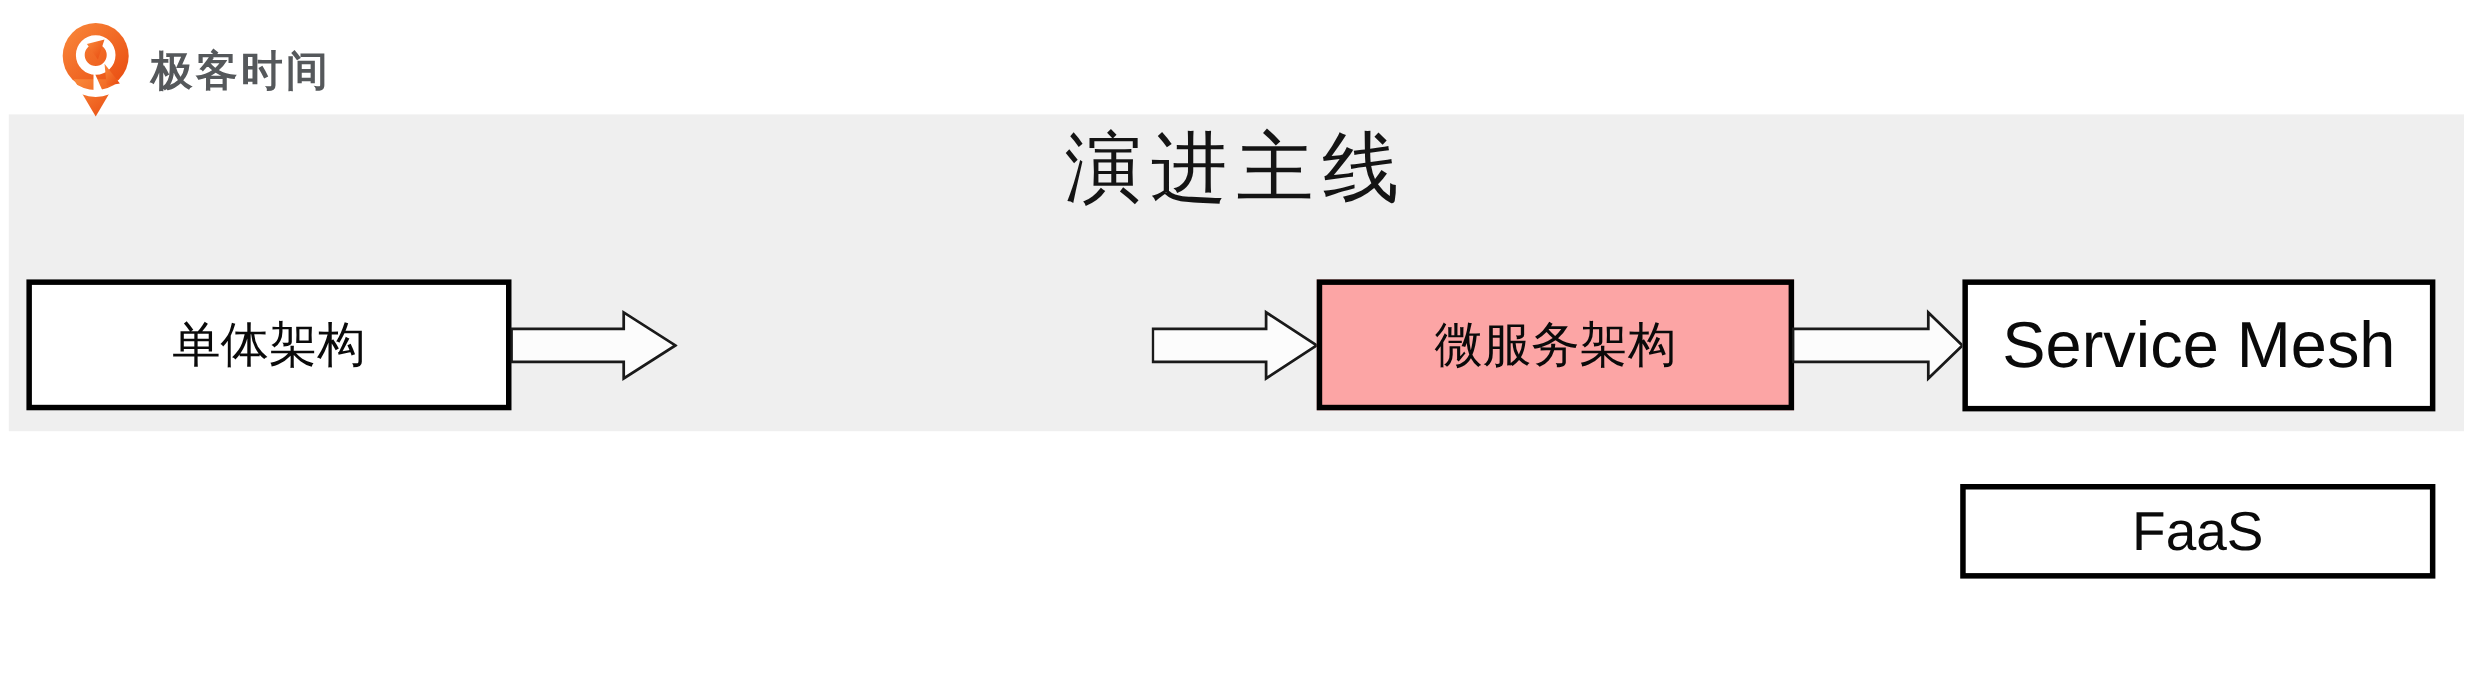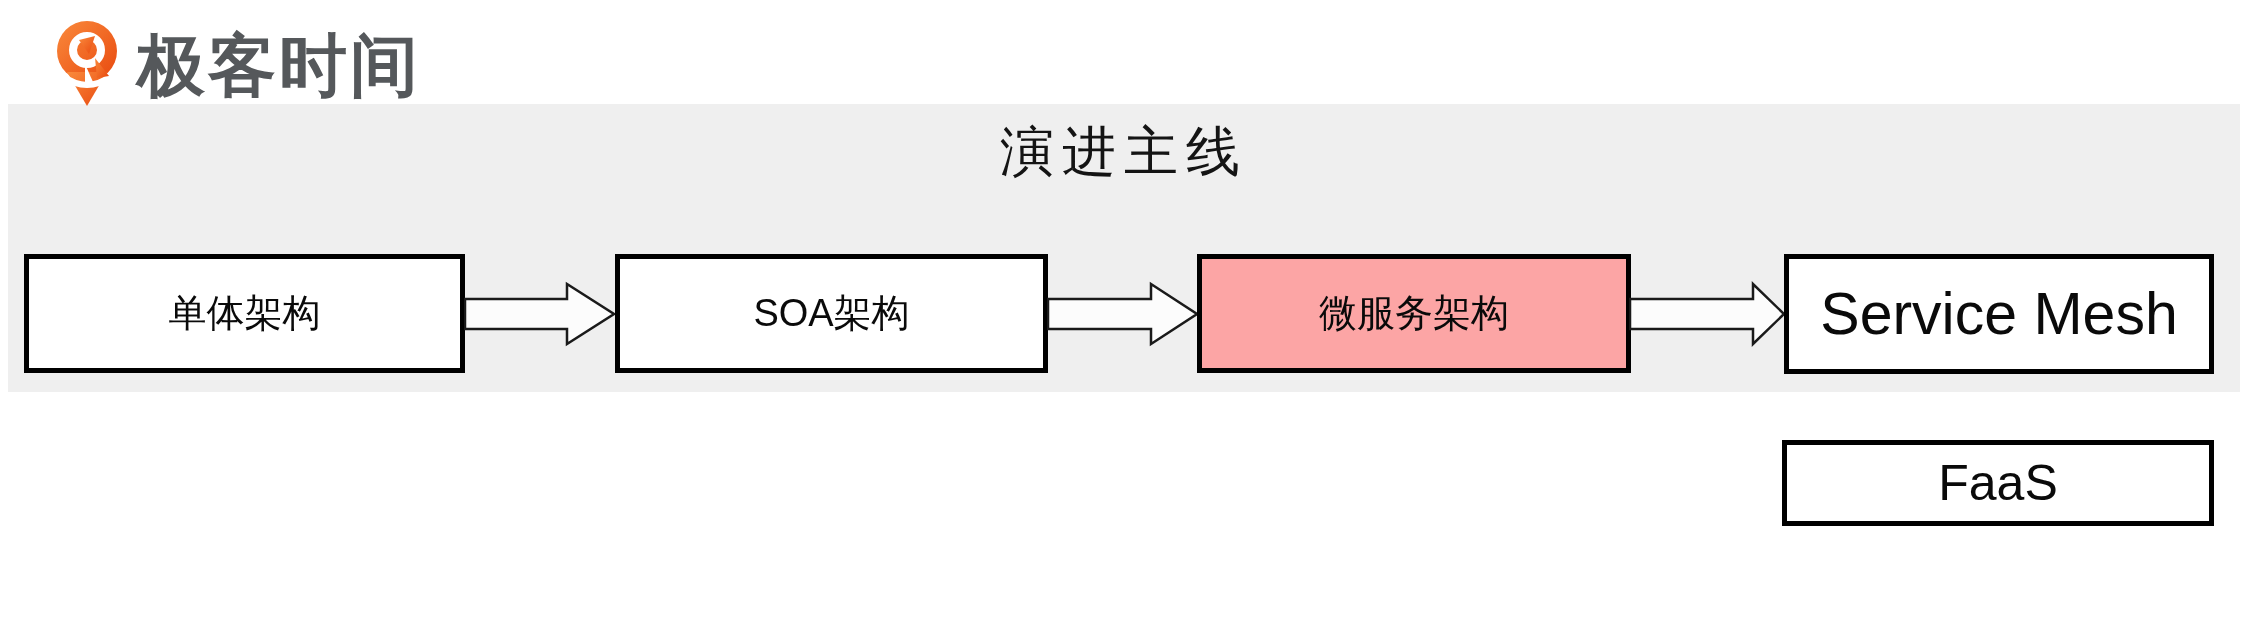--- a/index.html
+++ b/index.html
@@ -14,54 +14,54 @@
   
   .logo{
     position:absolute;
     left:55px; top:20px;
     display:flex; align-items:center;
     z-index:5;
   }
   .logo-icon{width:64px; height:90px; display:block;}
   .brand-text{
     margin-left:18px;
-    font-size:68px;
+    font-size:38px;
     font-weight:600;
     letter-spacing:3px;
     color:#55585B;
     line-height:90px;
   }
   
   .band{
     position:absolute;
     left:8px; top:104px;
     width:2232px; height:288px;
     background:#EFEFEF;
   }
   .diagram-title{
     position:absolute;
     left:8px; top:112px;
     width:2232px;
     text-align:center;
     font-family:"DejaVu Serif","Liberation Serif",serif;
-    font-size:54px;
+    font-size:70px;
     letter-spacing:8px;
     color:#141414;
     line-height:80px;
   }
   
   .flow-box{
     position:absolute;
     box-sizing:border-box;
     border:5px solid #000000;
     background:#ffffff;
     display:flex;
     align-items:center;
     justify-content:center;
-    font-size:38px;
+    font-size:44px;
     color:#0a0a0a;
     white-space:nowrap;
   }
   .box-monolith{left:24px;  top:254px; width:441px; height:119px;}
   .box-soa     {left:615px; top:254px; width:433px; height:119px;}
   .box-micro   {left:1197px;top:254px; width:434px; height:119px; background:#fca5a5;}
   .box-mesh    {left:1784px;top:254px; width:430px; height:120px; font-size:59px;}
   .box-faas    {left:1782px;top:440px; width:432px; height:86px; font-size:50px;}
   
   .flow-arrow{position:absolute; top:281px;}
@@ -103,23 +103,20 @@
   <div class="diagram-title">演进主线</div>
 
   <div class="flow-box box-monolith">
     <span>单体架构</span>
   </div>
 
   <svg class="flow-arrow arrow-1" width="152" height="66" viewBox="0 0 152 66" xmlns="http://www.w3.org/2000/svg">
     <polygon points="1,18 103,18 103,3 150,33 103,63 103,48 1,48" fill="#FCFCFC" stroke="#1A1A1A" stroke-width="2.5" stroke-linejoin="miter"></polygon>
   </svg>
 
-  <div class="flow-box box-soa">
-    <span>SOA架构</span>
-  </div>
 
   <svg class="flow-arrow arrow-2" width="152" height="66" viewBox="0 0 152 66" xmlns="http://www.w3.org/2000/svg">
     <polygon points="1,18 104,18 104,3 150,33 104,63 104,48 1,48" fill="#FCFCFC" stroke="#1A1A1A" stroke-width="2.5" stroke-linejoin="miter"></polygon>
   </svg>
 
   <div class="flow-box box-micro">
     <span>微服务架构</span>
   </div>
 
   <svg class="flow-arrow arrow-3" width="157" height="66" viewBox="0 0 157 66" xmlns="http://www.w3.org/2000/svg">

